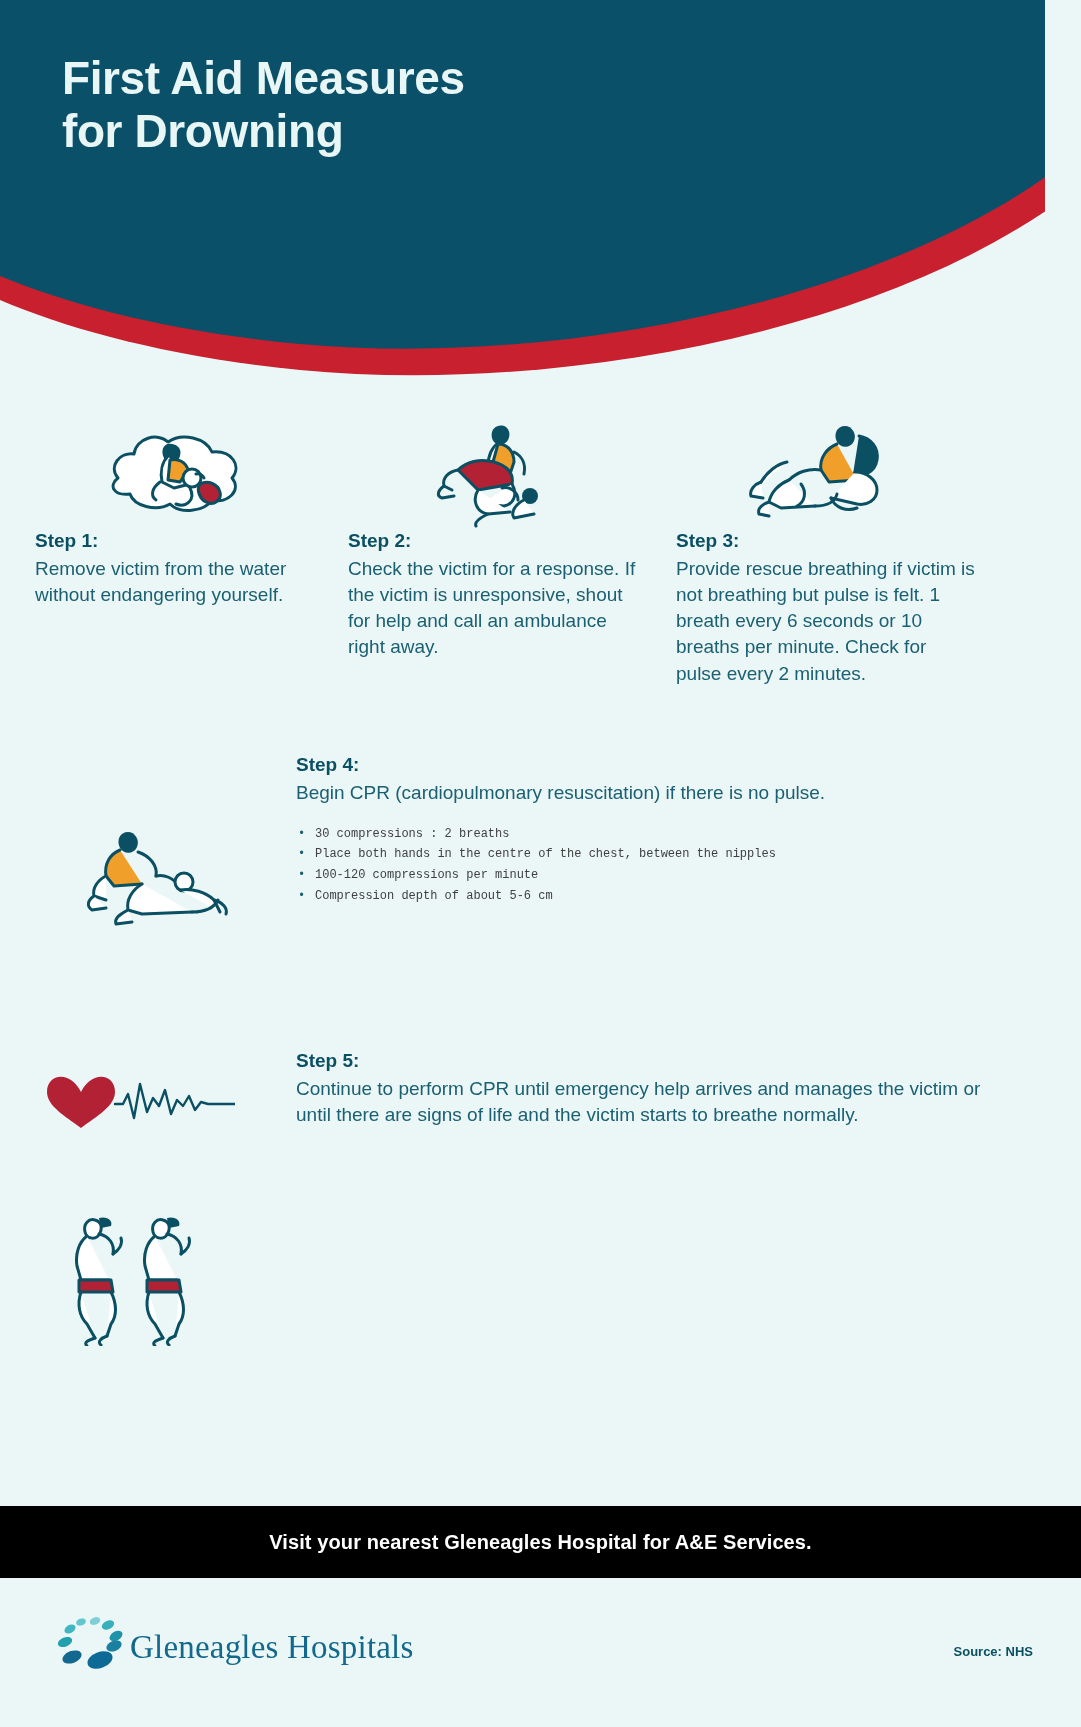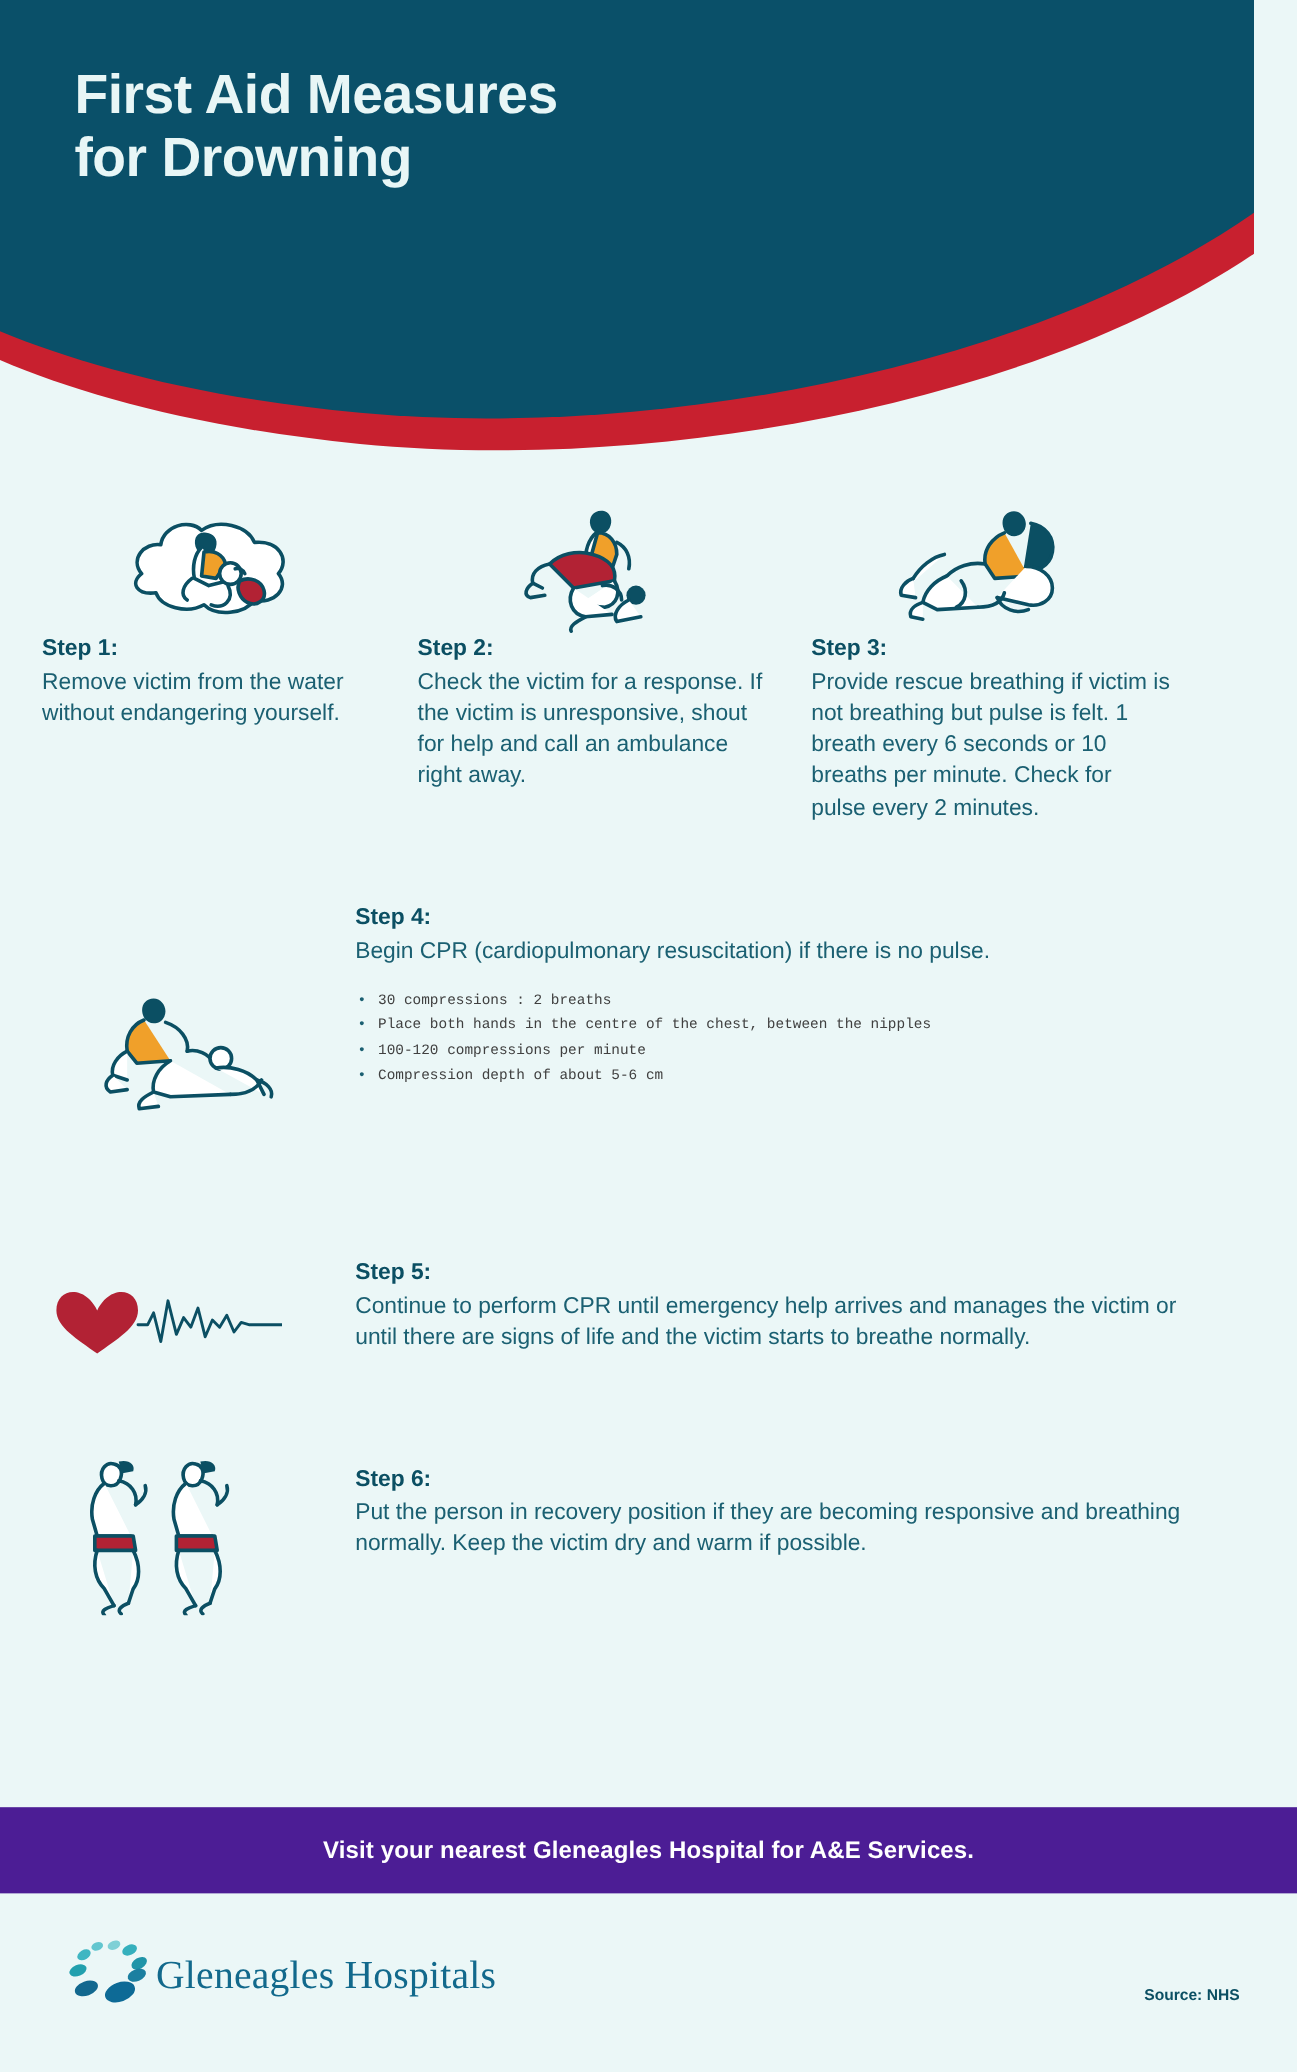--- a/index.html
+++ b/index.html
@@ -136,21 +136,21 @@
     color: #1b6072;
   }
 
   
   .cta-band {
     position: absolute;
     left: 0;
     top: 1506px;
     width: 1081px;
     height: 72px;
-    background: #4c1d95;
+    background: #000000;
     display: flex;
     align-items: center;
     justify-content: center;
   }
   .cta-text {
     color: #ffffff;
     font-weight: bold;
     font-size: 20px;
     letter-spacing: 0.1px;
   }
@@ -175,21 +175,20 @@
     font-size: 33px;
     letter-spacing: 0.2px;
   }
   .source {
     position: absolute;
     right: 48px;
     top: 66px;
     color: #0b4f63;
     font-size: 13px;
     font-weight: bold;
-    margin-top: 11px;
   }
 </style>
 </head>
 <body>
 
 <div class="page">
 
   <div class="header-wrap">
     <svg class="header-svg" width="1081" height="420" viewBox="0 0 1081 420">
       <path d="M0,0 H1081 V185 C900,330 560,395 300,370 C170,357 70,330 0,300 Z" fill="#c8202f"></path>
@@ -349,24 +348,20 @@
             <path d="M90,30 C82,36 78,48 80,60 L84,74 L112,74" fill="#ffffff"></path>
             <path d="M102,28 C112,30 118,38 116,48"></path>
             <path d="M116,48 C122,44 126,38 124,32"></path>
             <path d="M82,74 L114,74 L116,86 L82,86 Z" fill="#b22234" stroke="#0b4f63"></path>
             <path d="M84,86 C80,98 82,110 90,118 L98,132" fill="#ffffff"></path>
             <path d="M114,86 C120,98 120,110 114,118 L110,130" fill="#ffffff"></path>
             <path d="M98,132 C92,134 86,136 90,140"></path>
             <path d="M110,130 C104,132 100,136 104,139"></path>
           </g>
         </svg>
-      </div>
-      <div class="block-text" style="top:14px;">
-        <p class="step-head">Step 6:</p>
-        <p class="step-body">Put the person in recovery position if they are becoming responsive and breathing normally. Keep the victim dry and warm if possible.</p>
       </div>
     </div>
   </div>
 
   <div class="cta-band">
     <span class="cta-text">Visit your nearest Gleneagles Hospital for A&amp;E Services.</span>
   </div>
 
   <div class="footer">
     <div class="logo-row">

